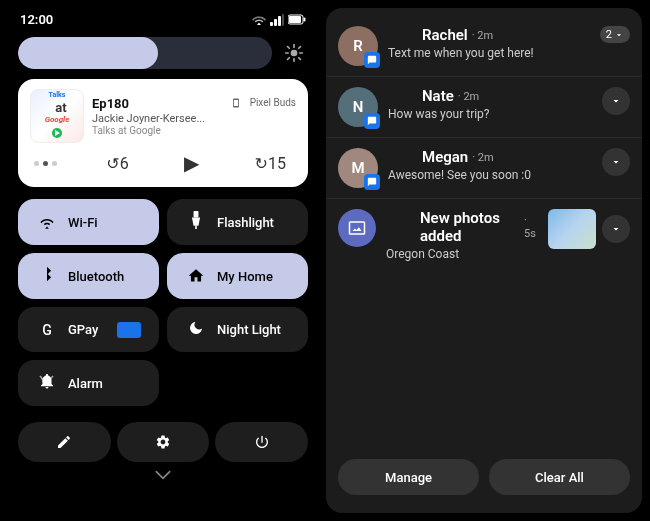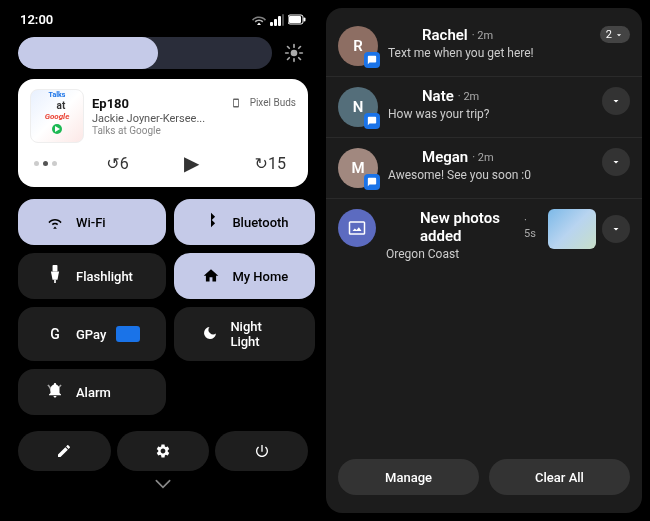--- a/index.html
+++ b/index.html
@@ -132,21 +132,21 @@
     
     .tiles-grid {
       display: grid;
       grid-template-columns: 1fr 1fr;
       gap: 8px;
       padding: 8px 10px;
     }
     .tile {
       background: #1e1e1e;
       border-radius: 16px;
-      padding: 12px 26px;
+      padding: 12px 18px;
       display: flex;
       align-items: center;
       gap: 10px;
       cursor: pointer;
       color: #fff;
       font-size: 13px;
       font-weight: 500;
     }
     .tile.active {
       background: #c5cae8;
@@ -404,21 +404,21 @@
           <line x1="6.34" y1="17.66" x2="4.22" y2="19.78" stroke="#aaa" stroke-width="2" stroke-linecap="round"></line>
         </svg>
       </div>
     </div>
 
     <div class="media-card">
       <div class="media-top-row">
         <div class="media-art">
           <div class="media-art-text">
             <span style="color:#1a73e8;font-size:7px;">Talks</span><br>
-            <span style="color:#333;font-size:10px;padding-left:8px;">at</span><br>
+            <span style="color:#333;font-size:13px;padding-left:8px;">at</span><br>
             <span style="color:#ea4335;font-size:8px;font-style:italic;">Google</span>
             <div style="margin-top:2px;">
               <svg width="12" height="12" viewBox="0 0 12 12">
                 <circle cx="6" cy="6" r="5" fill="#1db954"></circle>
                 <polygon points="4,3 9,6 4,9" fill="white"></polygon>
               </svg>
             </div>
           </div>
         </div>
         <div class="media-right">
@@ -453,40 +453,40 @@
         <span class="tile-icon">
           <svg width="18" height="14" viewBox="0 0 24 18" fill="#000">
             <path d="M12 15l2.5 3H9.5L12 15z"></path>
             <path d="M12 10c-1.7 0-3.2.7-4.3 1.8l1.5 1.5C10 12.5 11 12 12 12s2 .5 2.8 1.3l1.5-1.5C15.2 10.7 13.7 10 12 10z"></path>
             <path d="M12 5C8.5 5 5.4 6.5 3.2 9l1.5 1.5C6.5 8.5 9.1 7 12 7s5.5 1.5 7.3 3.5L20.8 9C18.6 6.5 15.5 5 12 5z"></path>
           </svg>
         </span>
         <span style="font-size:13px;font-weight:500;color:#000;">Wi-Fi</span>
       </div>
 
-      <div class="tile active">
-        <span class="tile-icon">
-          <svg width="14" height="18" viewBox="0 0 14 22" fill="#000">
-            <path d="M7 2l5 5-5 5V2zm0 8l5 5-5 5v-10z"></path>
-          </svg>
-        </span>
-        <span style="font-size:13px;font-weight:500;color:#000;">Bluetooth</span>
-      </div>
-
       <div class="tile">
         <span class="tile-icon">
           <svg width="14" height="18" viewBox="0 0 16 22" fill="#fff">
             <rect x="5" y="0" width="6" height="8" rx="1"></rect>
             <polygon points="3,8 13,8 11,18 5,18"></polygon>
             <line x1="8" y1="18" x2="8" y2="22" stroke="#fff" stroke-width="2"></line>
           </svg>
         </span>
         <span style="font-size:13px;font-weight:500;">Flashlight</span>
       </div>
 
+      <div class="tile active">
+        <span class="tile-icon">
+          <svg width="14" height="18" viewBox="0 0 14 22" fill="#000">
+            <path d="M7 2l5 5-5 5V2zm0 8l5 5-5 5v-10z"></path>
+          </svg>
+        </span>
+        <span style="font-size:13px;font-weight:500;color:#000;">Bluetooth</span>
+      </div>
+
 
       <div class="tile active">
         <span class="tile-icon">
           <svg width="18" height="16" viewBox="0 0 24 22" fill="#000">
             <path d="M10 20v-6h4v6h5v-8h3L12 3 2 12h3v8z"></path>
           </svg>
         </span>
         <span style="font-size:13px;font-weight:500;color:#000;">My Home</span>
       </div>
 

